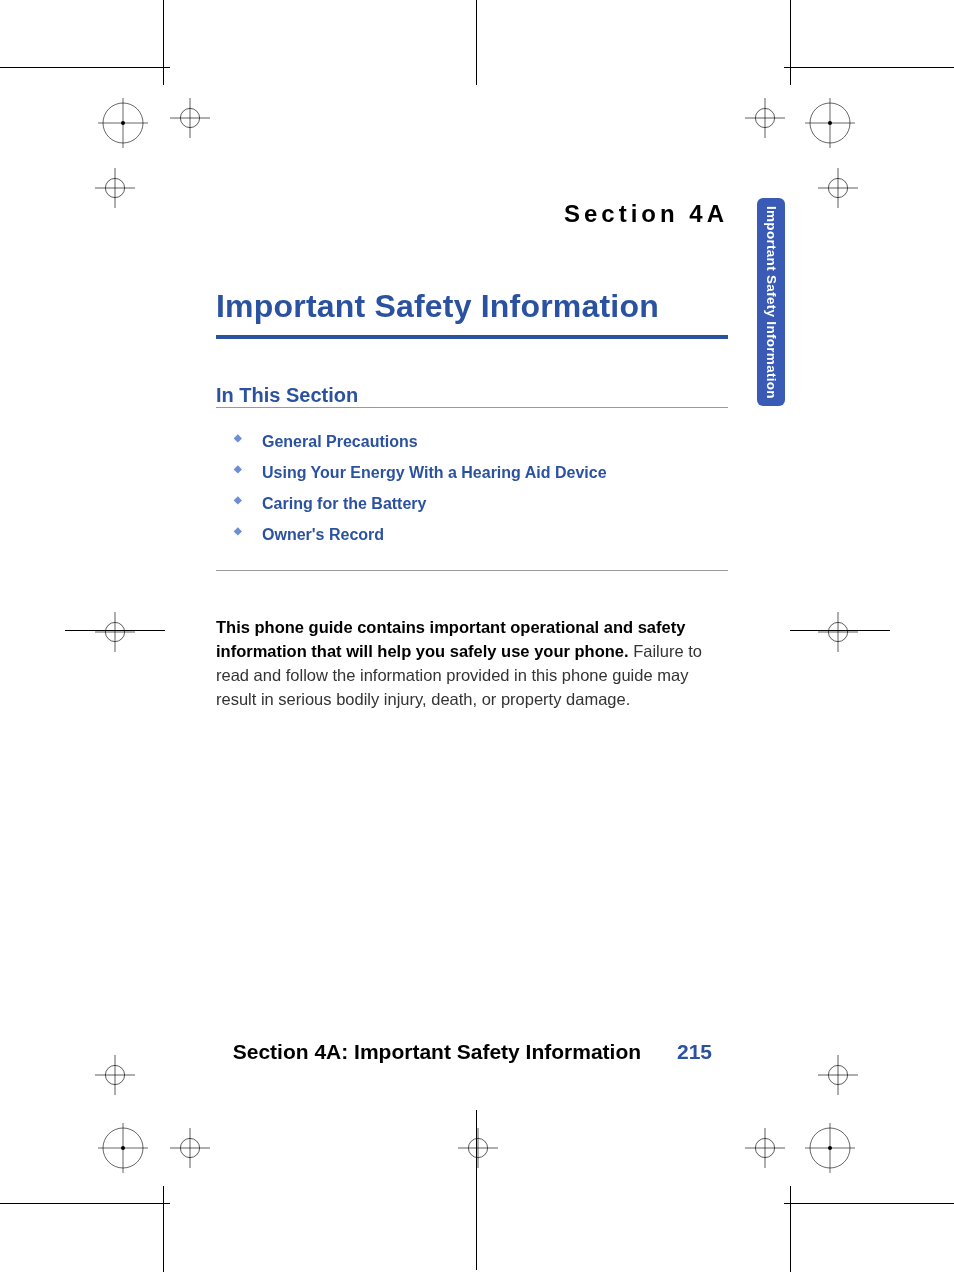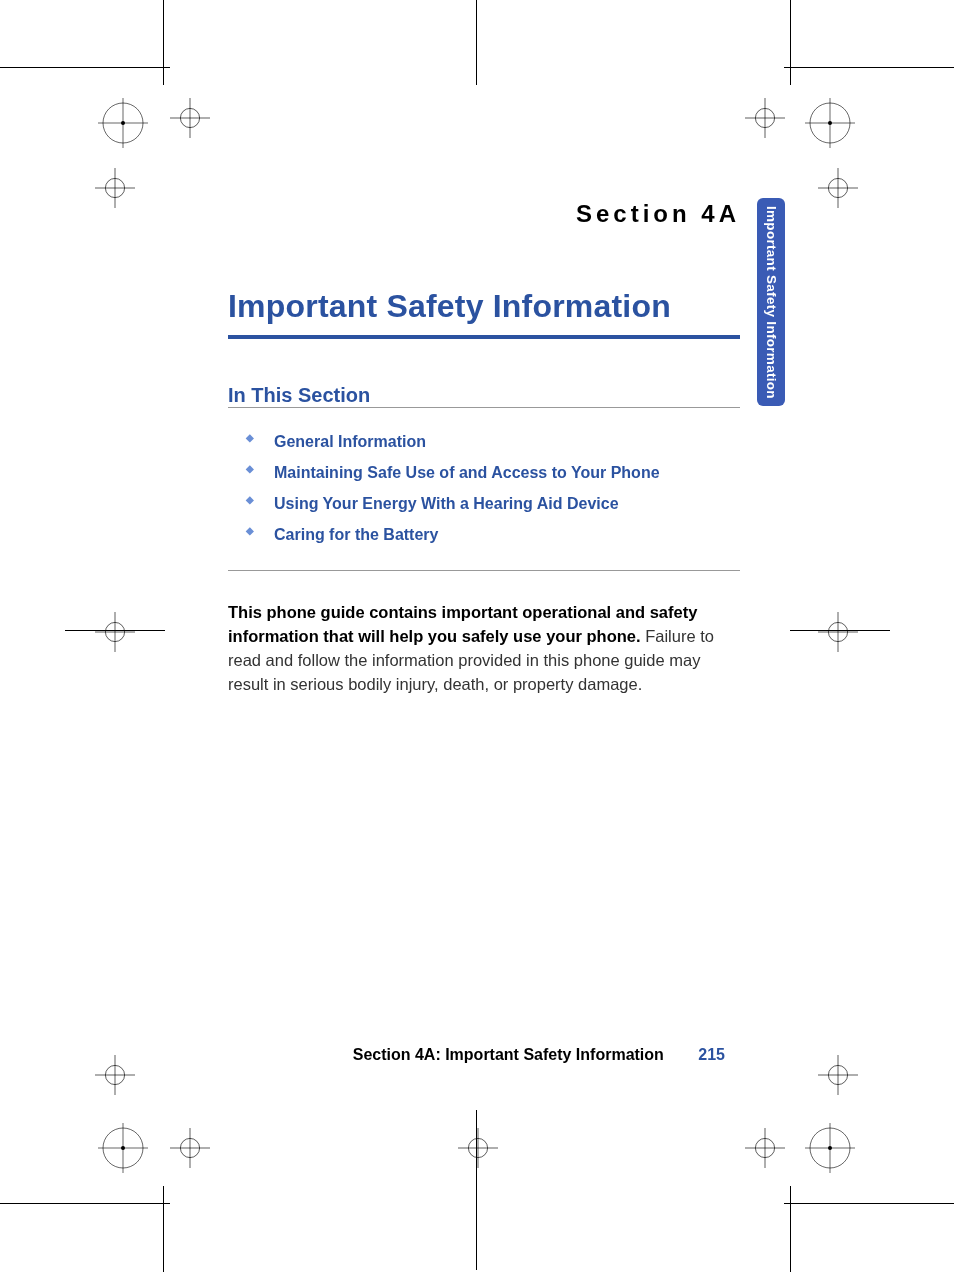--- a/index.html
+++ b/index.html
@@ -16,21 +16,21 @@
     position: absolute;
     background: #000;
   }
   .crop-h { height: 0.5px; }
   .crop-v { width: 0.5px; }
   .regmark {
     position: absolute;
   }
   .content {
     position: absolute;
-    left: 228px;
+    left: 216px;
     top: 200px;
     width: 512px;
   }
   .section-label {
     text-align: right;
     font-weight: bold;
     font-size: 24px;
     letter-spacing: 4px;
     color: #000;
     margin-bottom: 60px;
@@ -74,35 +74,35 @@
   }
   .toc-list li::before {
     content: "◆";
     position: absolute;
     left: 0;
     top: 2px;
     color: #6a8fd6;
     font-size: 10px;
   }
   .body-text {
-    margin-top: 30px;
+    margin-top: 45px;
     font-size: 16.5px;
     line-height: 1.45;
     color: #333;
   }
   .body-text b {
     color: #000;
   }
   .footer {
     position: absolute;
     bottom: 208px;
-    left: 213px;
+    left: 200px;
     width: 512px;
     text-align: right;
-    font-size: 16px;
+    font-size: 21px;
   }
   .footer-label {
     font-weight: bold;
     color: #000;
   }
   .page-num {
     font-weight: bold;
     color: #2b52a0;
     margin-left: 30px;
   }
@@ -274,24 +274,24 @@
   <span>Important Safety Information</span>
 </div>
 
 <div class="content">
   <div class="section-label">Section 4A</div>
   <div class="main-title">Important Safety Information</div>
   <div class="title-underline"></div>
   <div class="subheading">In This Section</div>
   <div class="thin-rule"></div>
   <ul class="toc-list">
-    <li>General Information</li>
-    <li>Maintaining Safe Use of and Access to Your Phone</li>
+    <li>General Precautions</li>
     <li>Using Your Energy With a Hearing Aid Device</li>
     <li>Caring for the Battery</li>
+    <li>Owner's Record</li>
   </ul>
   <div class="thin-rule"></div>
   <div class="body-text">
     <b>This phone guide contains important operational and safety information that will help you safely use your phone.</b><span> Failure to read and follow the information provided in this phone guide may result in serious bodily injury, death, or property damage.</span>
   </div>
 </div>
 
 <div class="footer">
   <span class="footer-label">Section 4A: Important Safety Information</span>
   <span class="page-num">215</span>

